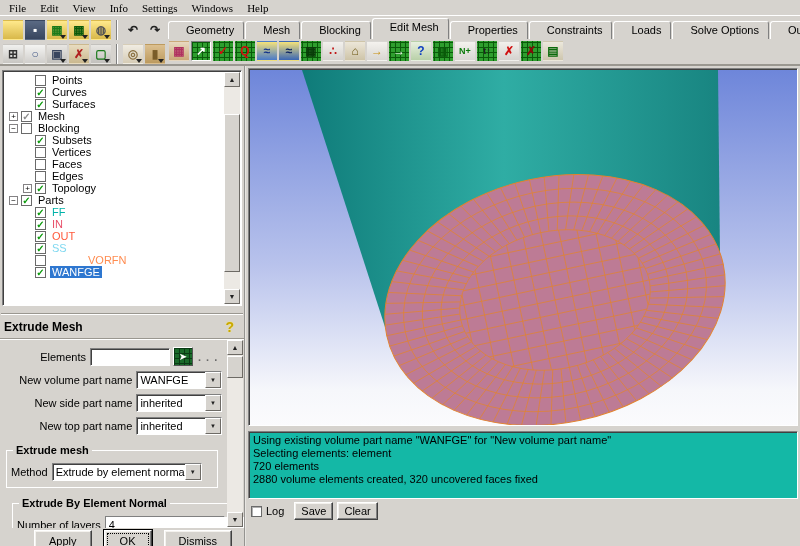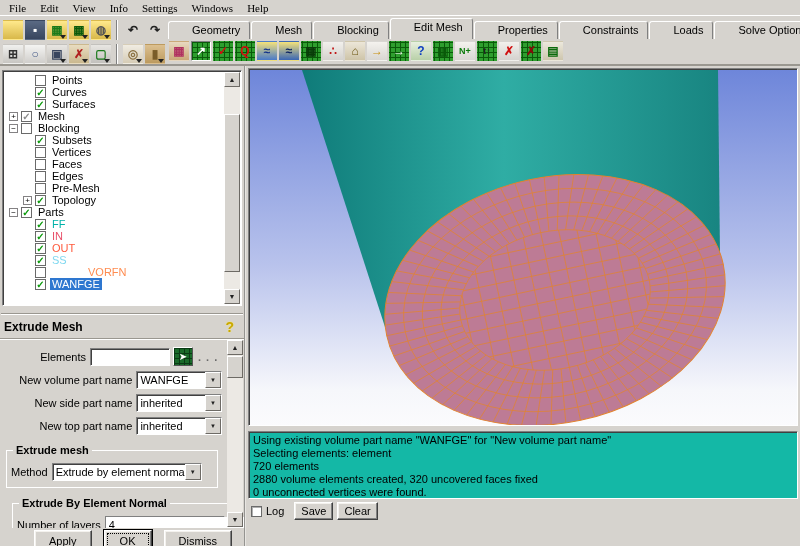--- a/index.html
+++ b/index.html
@@ -18,21 +18,21 @@
   .ticon { position:relative; width:20px; height:20px; margin:0 1px; display:flex; align-items:center; justify-content:center;
            border:1px solid transparent; background:#d6d3ce; cursor:pointer; }
   .ticon.pressed { border-color:#808080 #fff #fff #808080; background:#e4e2de; }
   .ticon span { font-size:12px; line-height:12px; font-weight:bold; }
   .ticon .dd { position:absolute; right:0; bottom:0; width:0; height:0; border-left:3px solid transparent; border-right:3px solid transparent; border-top:4px solid #222; }
   .ticon.meshbg { background-color:#2e9e2e; background-image:linear-gradient(#0a5a0a 1px, transparent 1px), linear-gradient(90deg,#0a5a0a 1px, transparent 1px); background-size:5px 5px; }
   .tsep { width:2px; height:20px; margin:0 4px; border-left:1px solid #808080; border-right:1px solid #fff; }
 
   .tabszone { flex:1; padding-top:3px; }
   .tabs { display:flex; align-items:flex-end; height:20px; padding-left:2px; }
-  .tab { position:relative; height:18px; padding:2px 9px 0 23px; margin-right:1px; background:#d6d3ce;
+  .tab { position:relative; height:18px; padding:2px 9px 0 17px; margin-right:1px; background:#d6d3ce;
          border:1px solid #808080; border-bottom:none; border-top-color:#fff; border-left-color:#fff;
          border-radius:3px 3px 0 0; cursor:pointer; white-space:nowrap; }
   .tab.active { height:21px; z-index:3; background:#d6d3ce; box-shadow:0 2px 0 #d6d3ce; }
   .toolrow3 { display:flex; align-items:center; height:24px; padding-left:2px; }
 
   
   .main { display:flex; height:480px; }
   .left-panel { position:relative; width:246px; height:480px; overflow:hidden; border-right:2px groove #e8e6e2; }
   .right-panel { flex:1; position:relative; }
 
@@ -286,25 +286,20 @@
             </div>
             <div class="trow">
               <span class="t-ind" style="width: 30px;"></span>
               <span class="tcheck"></span>
               <span class="tlabel">Faces</span>
             </div>
             <div class="trow">
               <span class="t-ind" style="width: 30px;"></span>
               <span class="tcheck"></span>
               <span class="tlabel">Edges</span>
-            </div>
-            <div class="trow">
-              <span class="t-ind" style="width: 30px;"></span>
-              <span class="tcheck"></span>
-              <span class="tlabel">Pre-Mesh</span>
             </div>
             <div class="trow">
               <span class="t-ind" style="width: 18px;"></span>
               <span class="expander">+</span>
               <span class="tcheck" style="color: rgb(10, 154, 10);">✓</span>
               <span class="tlabel">Topology</span>
             </div>
             <div class="trow">
               <span class="t-ind" style="width: 4px;"></span>
               <span class="expander">−</span>
@@ -551,21 +546,20 @@
               </g>
             </g>
           </svg>
         </div>
 
       <div class="logbox" id="logbox">
           <div class="logline">Using existing volume part name "WANFGE" for "New volume part name"</div>
           <div class="logline">Selecting elements: element</div>
           <div class="logline">720 elements</div>
           <div class="logline">2880 volume elements created, 320 uncovered faces fixed</div>
-          <div class="logline">0 unconnected vertices were found.</div>
         </div>
 
       <div class="logctrl">
         <span class="cb"></span>
         <span class="cblabel">Log</span>
         <button class="sbtn2">Save</button>
         <button class="sbtn2">Clear</button>
       </div>
     </div>
   </div>

